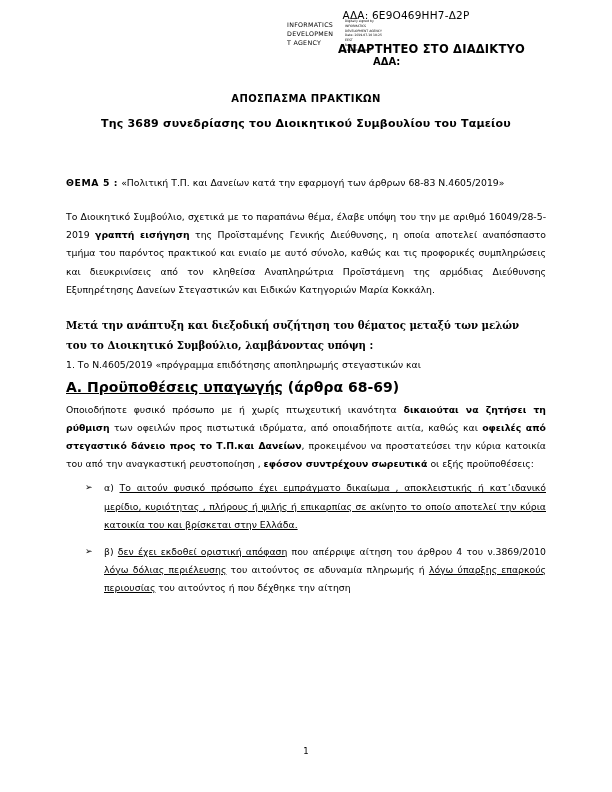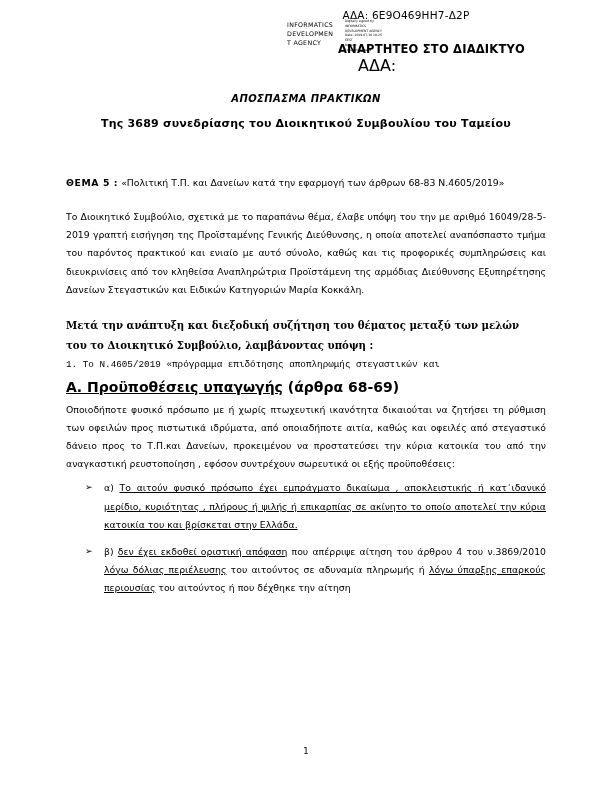--- a/index.html
+++ b/index.html
@@ -69,40 +69,39 @@
     top: 42px;
     left: 338px;
     font-size: 11.5px;
     font-weight: bold;
     letter-spacing: 0.2px;
     white-space: nowrap;
   }
   .ada-empty {
     position: absolute;
     top: 56px;
-    left: 358px;
-    font-size: 16px;
-    font-weight: normal;
+    left: 373px;
+    font-size: 10px;
+    font-weight: bold;
     white-space: nowrap;
   }
 
   
   .titleblock {
     position: absolute;
     top: 93px;
     left: 66px;
     width: 480px;
     text-align: center;
   }
   .title-1 {
     font-size: 10px;
     font-weight: bold;
     letter-spacing: 0.4px;
     margin-bottom: 13px;
-    font-style: italic;
   }
   .title-2 {
     font-size: 11px;
     font-weight: bold;
     letter-spacing: 0.2px;
     margin-bottom: 13px;
   }
   .title-3 {
     font-size: 11px;
     font-weight: bold;
@@ -123,21 +122,21 @@
   }
 
   p.just {
     margin: 0 0 0 0;
     text-align: justify;
     line-height: 1.95;
     font-size: 9.3px;
   }
   p.block-gap { margin-bottom: 16px; }
 
-  .b { font-weight: normal; }
+  .b { font-weight: bold; }
   .u { text-decoration: underline; }
 
   .theme-label { font-weight: bold; letter-spacing: 0.6px; }
 
   .heading-serif {
     font-family: "DejaVu Serif", serif;
     font-weight: bold;
     font-size: 10.2px;
     line-height: 2.0;
     text-align: left;
@@ -149,21 +148,20 @@
     font-size: 14px;
     line-height: 1.95;
     margin: 0;
   }
 
   .plain-line {
     line-height: 1.95;
     margin: 0;
     text-align: left;
     font-size: 9.3px;
-    font-family: Liberation Mono, monospace;
   }
 
   
   ul.arrow-list {
     list-style: none;
     margin: 6px 0 0 0;
     padding: 0;
   }
   ul.arrow-list > li {
     position: relative;

